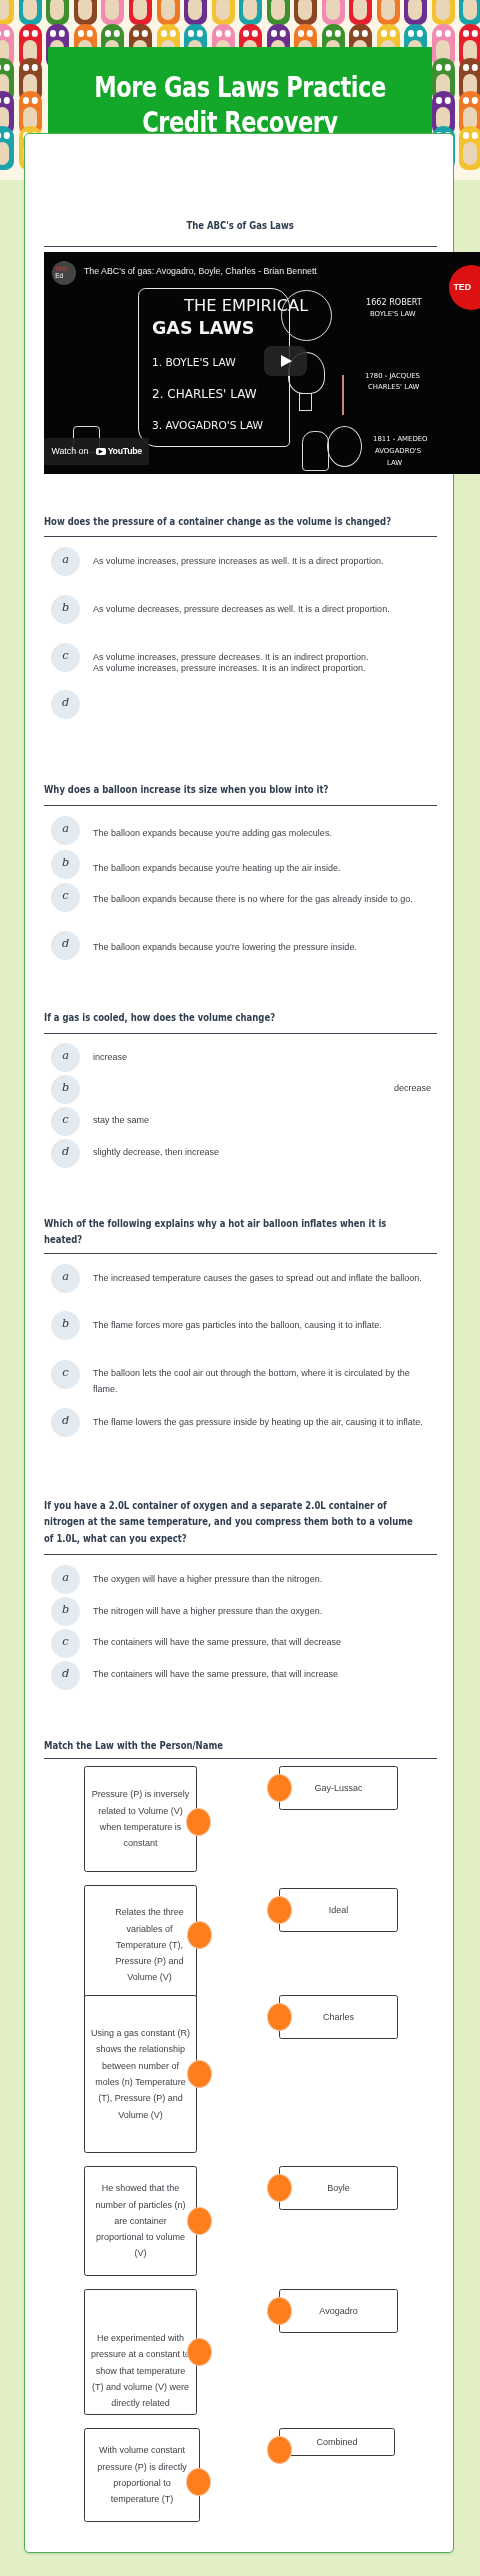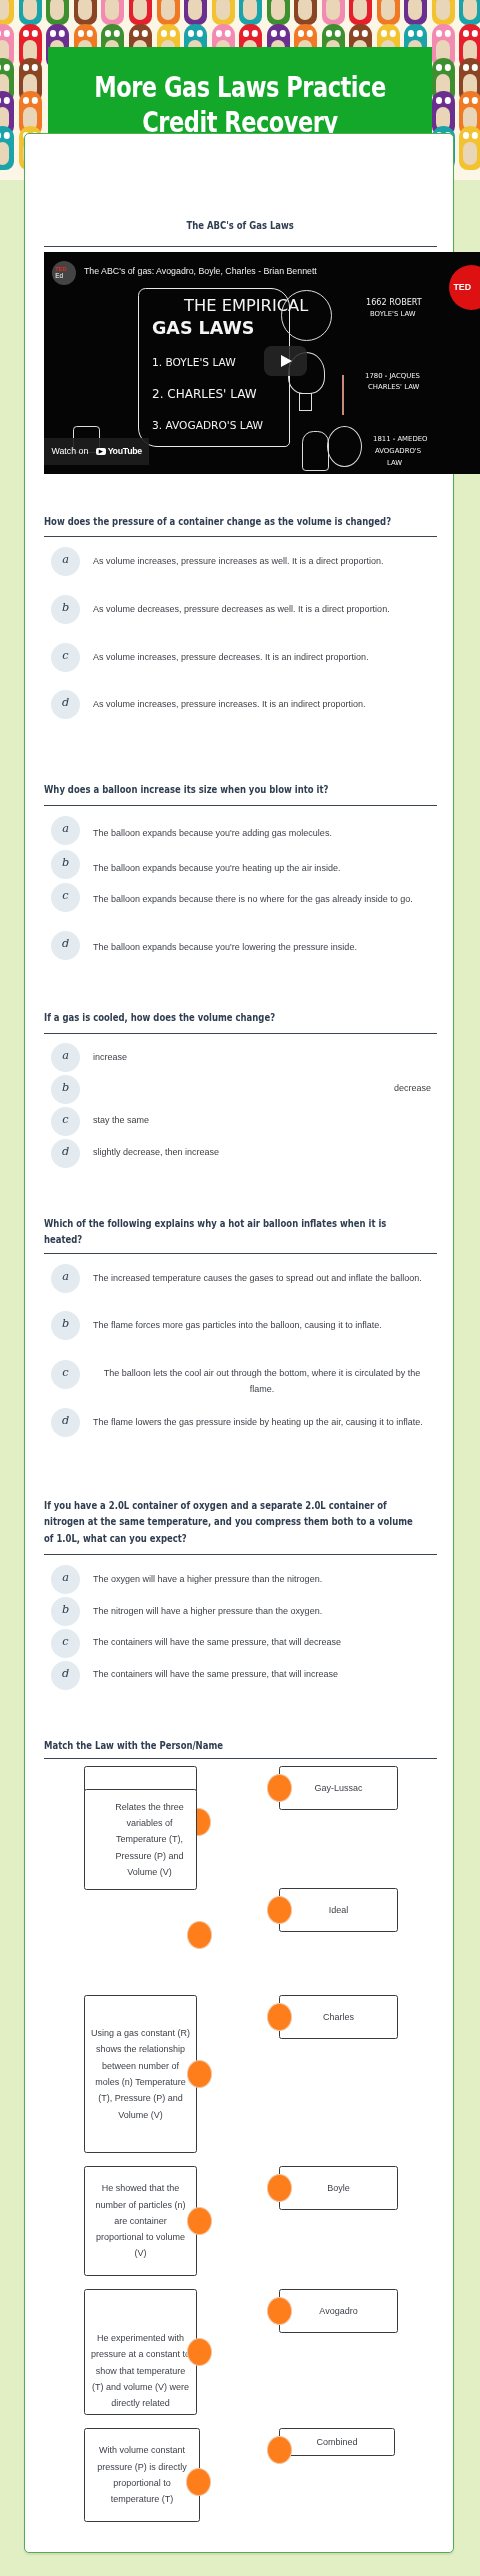--- a/index.html
+++ b/index.html
@@ -222,21 +222,21 @@
 </div>
 <div class="rule" style="top:536px;"></div>
 <div>
   <div class="circ-bubble" style="top:547px;">a</div>
   <div class="opt-text" style="top:553px;">As volume increases, pressure increases as well. It is a direct proportion.</div>
   <div class="circ-bubble" style="top:595px;">b</div>
   <div class="opt-text" style="top:601px;">As volume decreases, pressure decreases as well. It is a direct proportion.</div>
   <div class="circ-bubble" style="top:643px;">c</div>
   <div class="opt-text" style="top:649px;">As volume increases, pressure decreases. It is an indirect proportion.</div>
   <div class="circ-bubble" style="top:690px;">d</div>
-  <div class="opt-text" style="top:696px;">As volume increases, pressure increases. It is an indirect proportion.</div>
+  <div class="opt-text" style="top:660px;">As volume increases, pressure increases. It is an indirect proportion.</div>
 </div>
 
 <div class="sec-title" style="top:781px;">
   <span>Why does a balloon increase its size when you blow into it?</span>
 </div>
 <div class="rule" style="top:805px;"></div>
 <div>
   <div class="circ-bubble" style="top:816px;">a</div>
   <div class="opt-text" style="top:825px;"> The balloon expands because you're adding gas molecules.</div>
   <div class="circ-bubble" style="top:850px;">b</div>
@@ -266,21 +266,21 @@
   <span>Which of the following explains why a hot air balloon inflates when it is</span><br>
   <span>heated?</span>
 </div>
 <div class="rule" style="top:1253px;"></div>
 <div>
   <div class="circ-bubble" style="top:1264px;">a</div>
   <div class="opt-text" style="top:1270px;">The increased temperature causes the gases to spread out and inflate the balloon.</div>
   <div class="circ-bubble" style="top:1311px;">b</div>
   <div class="opt-text" style="top:1317px;">The flame forces more gas particles into the balloon, causing it to inflate.</div>
   <div class="circ-bubble" style="top:1360px;">c</div>
-  <div class="opt-text" style="top:1365px;text-align:center;">The balloon lets the cool air out through the bottom, where it is circulated by the flame.</div>
+  <div class="opt-text" style="top:1365px;">The balloon lets the cool air out through the bottom, where it is circulated by the flame.</div>
   <div class="circ-bubble" style="top:1408px;">d</div>
   <div class="opt-text" style="top:1414px;">The flame lowers the gas pressure inside by heating up the air, causing it to inflate.</div>
 </div>
 
 <div class="sec-title" style="top:1497px;">
   <span>If you have a 2.0L container of oxygen and a separate 2.0L container of</span><br>
   <span>nitrogen at the same temperature, and you compress them both to a volume</span><br>
   <span>of 1.0L, what can you expect?</span>
 </div>
 <div class="rule" style="top:1554px;"></div>
@@ -299,21 +299,21 @@
   <span>Match the Law with the Person/Name</span>
 </div>
 <div class="rule" style="top:1758px;"></div>
 
 <div>
   <div class="match-box" style="left:84px;top:1766px;width:113px;height:106px;justify-content:center;">
     <span>Pressure (P) is inversely related to Volume (V) when temperature is constant</span>
   </div>
   <div class="dot" style="left:186px;top:1808px;"></div>
 
-  <div class="match-box" style="left:84px;top:1789px;width:113px;height:101px;padding-left:23px;">
+  <div class="match-box" style="left:84px;top:1885px;width:113px;height:120px;padding-left:23px;">
     <span>Relates the three variables of Temperature (T), Pressure (P) and Volume (V)</span>
   </div>
   <div class="dot" style="left:187px;top:1921px;"></div>
 
   <div class="match-box" style="left:84px;top:1995px;width:113px;height:158px;">
     <span>Using a gas constant (R) shows the relationship between number of moles (n) Temperature (T), Pressure (P) and Volume (V)</span>
   </div>
   <div class="dot" style="left:187px;top:2060px;"></div>
 
   <div class="match-box" style="left:84px;top:2166px;width:113px;height:110px;">

